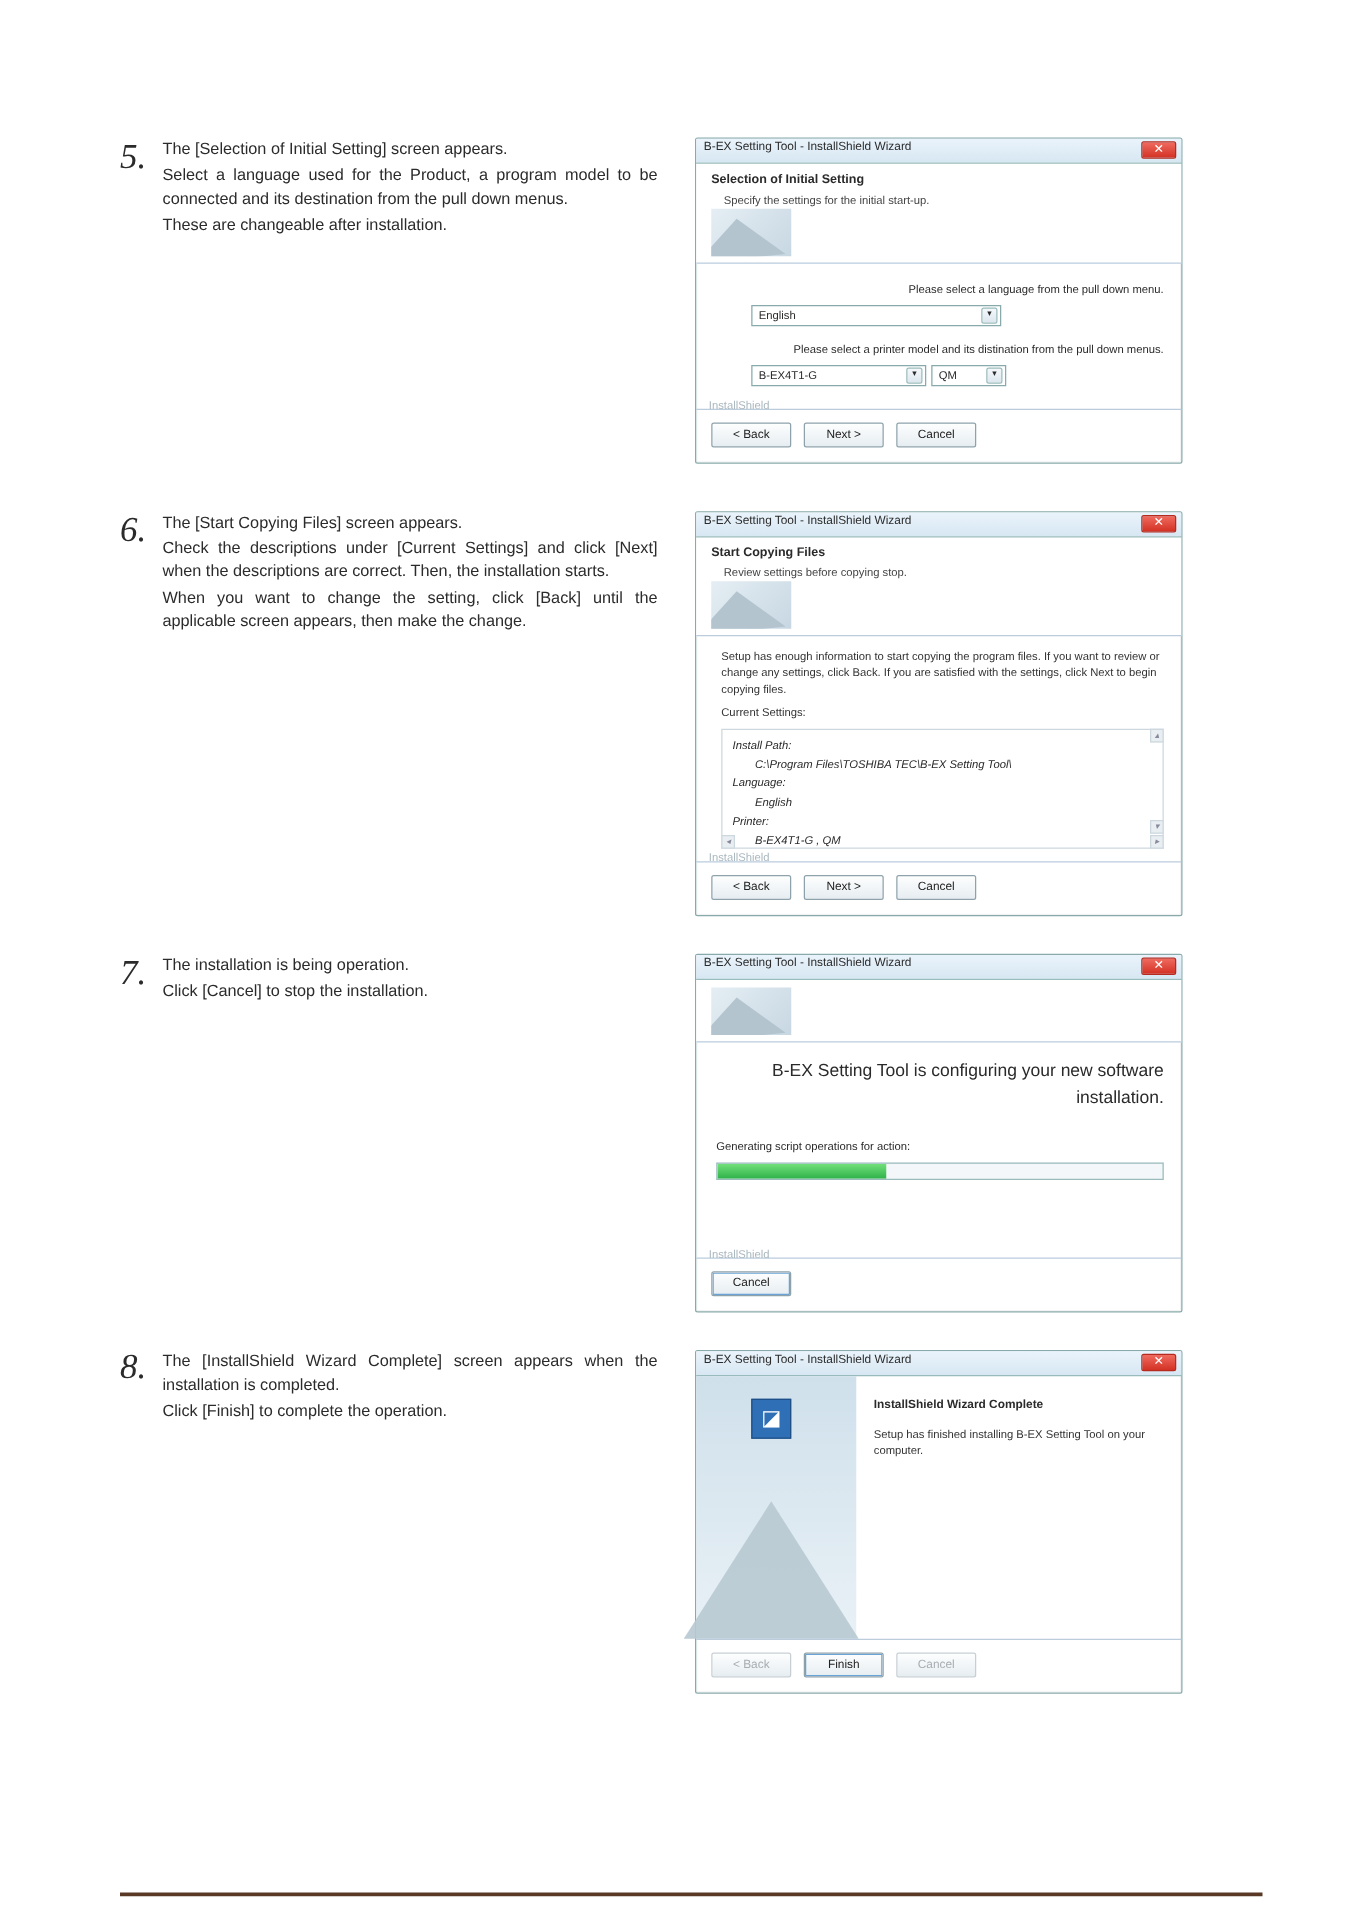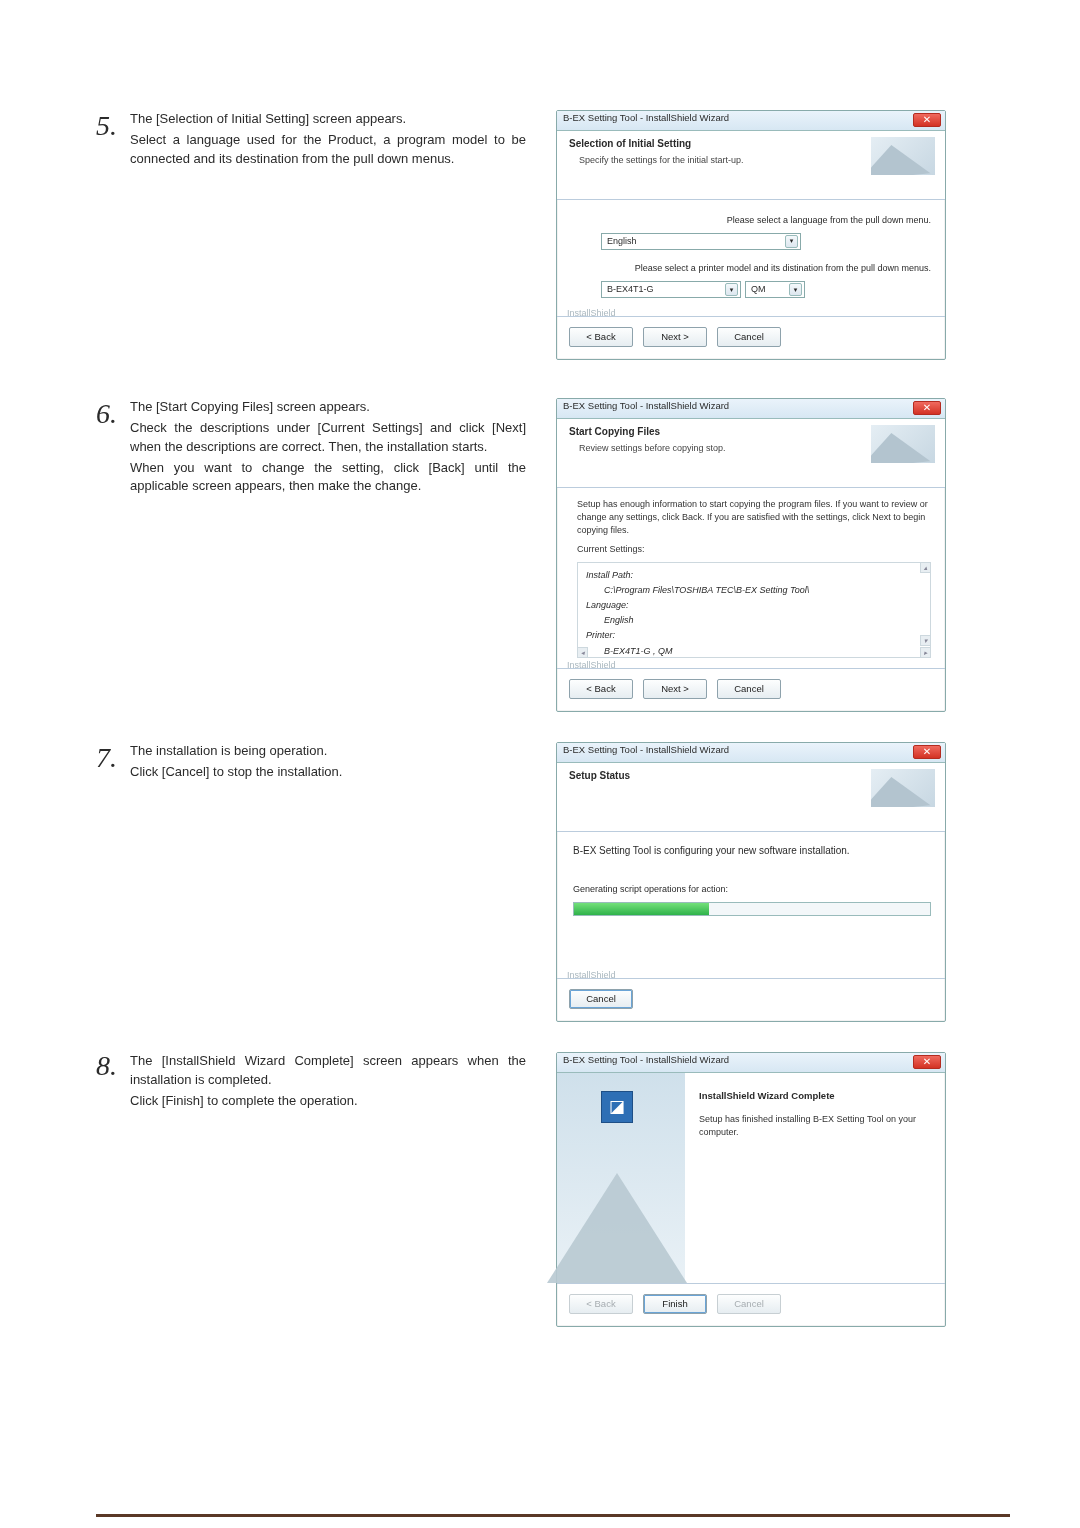--- a/index.html
+++ b/index.html
@@ -45,24 +45,25 @@
   .wiz-title .t { font-size:9.5px; color:#2b2b2b; }
   .wiz-close {
     position:absolute; right:4px; top:2px;
     width:28px; height:14px; border-radius:2px;
     background:linear-gradient(#f06a5f,#d33224);
     border:1px solid #b42b20;
     display:flex; align-items:center; justify-content:center;
     color:#fff; font-size:10px; line-height:1;
   }
   .wiz-head {
-    padding:6px 10px 24px 12px; display:flex;
+    padding:6px 10px 5px 12px; display:flex;
     border-bottom:1px solid #bcd;
     background:#fff;
     min-height:40px;
+    flex-direction:column;
   }
   .wiz-head .h-text { flex:1; }
   .wiz-head .h-title { font-weight:bold; font-size:10px; margin-bottom:2px; }
   .wiz-head .h-sub { font-size:9px; color:#444; padding-left:10px; }
   .wiz-head .h-art {
     width:64px; height:38px; background:linear-gradient(135deg,#e5eef4,#c7d7e2);
     position:relative; overflow:hidden; border:0;
   }
   .wiz-head .h-art::before{
     content:""; position:absolute; left:-14px; top:8px;
@@ -122,21 +123,21 @@
   .cs-box .scr-up{ right:-1px; top:-1px;}
   .cs-box .scr-down{ right:-1px; bottom:11px;}
   .cs-box .scr-left{ left:-1px; bottom:-1px;}
   .cs-box .scr-right{ right:-1px; bottom:-1px;}
   .cs-box .line { margin-bottom:2px; }
   .cs-box .k { }
   .cs-box .v { padding-left:18px; }
 
   
   .plain-body { padding:12px 14px 8px 16px; }
-  .stat-text { font-size:10px; margin-bottom:24px; }
+  .stat-text { font-size:14px; margin-bottom:24px;text-align:right; }
   .gen-text { font-size:9px; margin-bottom:6px; }
   .prog {
     height:14px; border:1px solid #9bb; background:#f3f7f9;
     position:relative; overflow:hidden;
   }
   .prog .fill {
     position:absolute; left:0; top:0; bottom:0; width:38%;
     background:linear-gradient(#73e07a,#2fb24a);
   }
   .plain-body .spacer { height:54px; }
@@ -176,20 +177,21 @@
 <body>
 
 <div class="page">
 
   <div class="row step5">
     <div class="text-col">
       <div class="num">5.</div>
       <div class="para">
         <p>The [Selection of Initial Setting] screen appears.</p>
         <p>Select a language used for the Product, a program model to be connected and its destination from the pull down menus.</p>
+        <p>These are changeable after installation.</p>
       </div>
     </div>
     <div class="shot-col">
       <div class="wiz">
         <div class="wiz-title">
           <span class="t">B-EX Setting Tool - InstallShield Wizard</span>
           <span class="wiz-close">✕</span>
         </div>
         <div class="wiz-head">
           <div class="h-text">
@@ -296,23 +298,20 @@
         <p>Click [Cancel] to stop the installation.</p>
       </div>
     </div>
     <div class="shot-col">
       <div class="wiz">
         <div class="wiz-title">
           <span class="t">B-EX Setting Tool - InstallShield Wizard</span>
           <span class="wiz-close">✕</span>
         </div>
         <div class="wiz-head">
-          <div class="h-text">
-            <div class="h-title">Setup Status</div>
-          </div>
           <div class="h-art"></div>
         </div>
         <div class="plain-body">
           <div class="stat-text">B-EX Setting Tool is configuring your new software installation.</div>
           <div class="gen-text">Generating script operations for action:</div>
           <div class="prog">
             <div class="fill"></div>
           </div>
           <div class="spacer"></div>
         </div>

